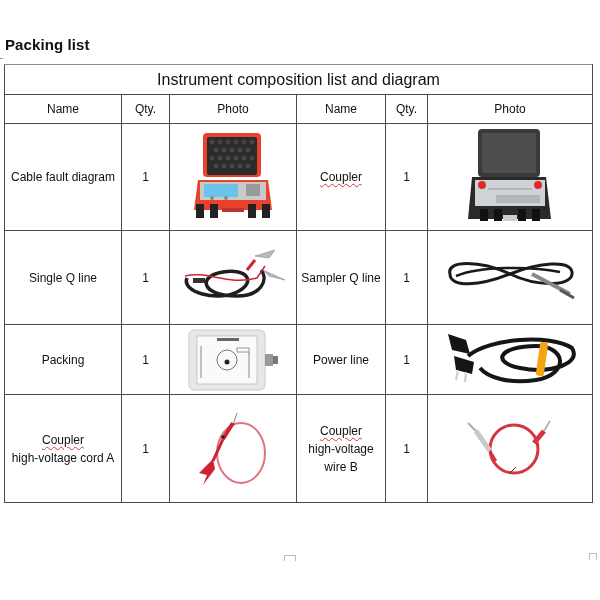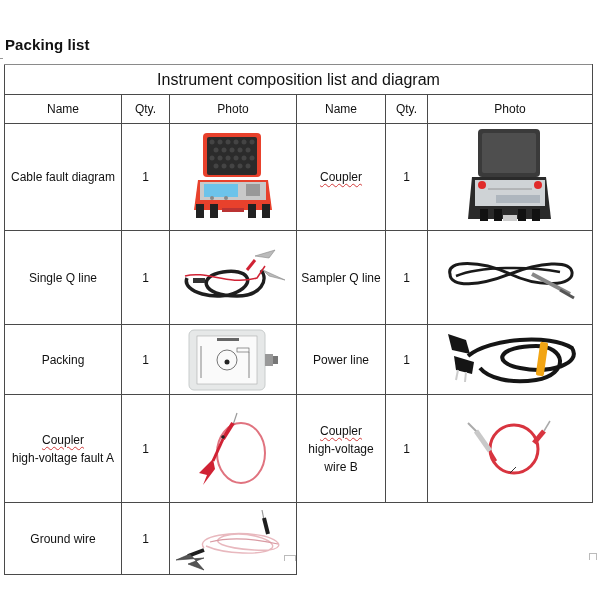--- a/index.html
+++ b/index.html
@@ -174,21 +174,21 @@
           <line x1="26" y1="44" x2="25" y2="54" stroke="#ccc" stroke-width="2"></line>
           <rect x="98" y="14" width="8" height="34" rx="2" fill="#f2a514" transform="rotate(8 102 31)"></rect>
         </svg>
       </div>
     </td>
   </tr>
 
   <tr style="height:108px">
     <td>
       <div><span class="squig">Coupler</span></div>
-      <div>high-voltage fault A</div>
+      <div>high-voltage cord A</div>
     </td>
     <td>1</td>
     <td>
       <div class="ph">
         <svg width="80" height="80" viewBox="0 0 80 80">
           <ellipse cx="48" cy="44" rx="24" ry="30" fill="none" stroke="#e0737f" stroke-width="2"></ellipse>
           <path d="M44 4 L 40 16" stroke="#999" stroke-width="1.2"></path>
           <path d="M40 14 L 30 30" stroke="#d02234" stroke-width="4"></path>
           <circle cx="30" cy="28" r="1.8" fill="#222"></circle>
           <path d="M30 30 L 20 52" stroke="#d02234" stroke-width="3"></path>
@@ -210,35 +210,18 @@
           <path d="M16 14 L 30 34" stroke="#c9c9c9" stroke-width="5"></path>
           <path d="M30 34 L 36 44" stroke="#d8343f" stroke-width="2.5"></path>
           <path d="M74 26 L 84 14" stroke="#d8343f" stroke-width="5"></path>
           <path d="M84 14 L 90 4" stroke="#aaa" stroke-width="1.5"></path>
           <path d="M50 56 L 56 50" stroke="#333" stroke-width="1"></path>
         </svg>
       </div>
     </td>
   </tr>
 
-  <tr style="height:72px">
-    <td>Ground wire</td>
-    <td>1</td>
-    <td>
-      <div class="ph">
-        <svg width="118" height="66" viewBox="0 0 118 66">
-          <path d="M30 42 C 20 30, 60 24, 90 30 C 112 36, 110 46, 80 44 C 50 42, 34 36, 50 30 C 70 24, 104 34, 98 42 C 90 50, 50 48, 32 40" stroke="#e8b8be" stroke-width="1.4" fill="none"></path>
-          <path d="M36 36 C 60 30, 86 34, 104 38" stroke="#d99aa3" stroke-width="1.2" fill="none"></path>
-          <path d="M88 4 L 90 14" stroke="#999" stroke-width="1.2"></path>
-          <path d="M90 12 L 94 28" stroke="#1e1e1e" stroke-width="4"></path>
-          <path d="M30 44 L 14 50" stroke="#1e1e1e" stroke-width="4"></path>
-          <path d="M16 48 L 2 54 L 30 52 L 14 58 L 30 64 Z" fill="#555" stroke="#333" stroke-width="0.6"></path>
-        </svg>
-      </div>
-    </td>
-    <td class="empty" colspan="3"></td>
-  </tr>
 </tbody>
     </table>
 </div>
 
 <div class="marker" style="left:284px;top:555px;"></div>
 <div class="marker" style="left:589px;top:553px;width:6px;height:6px;"></div>
 
 </body></html>

